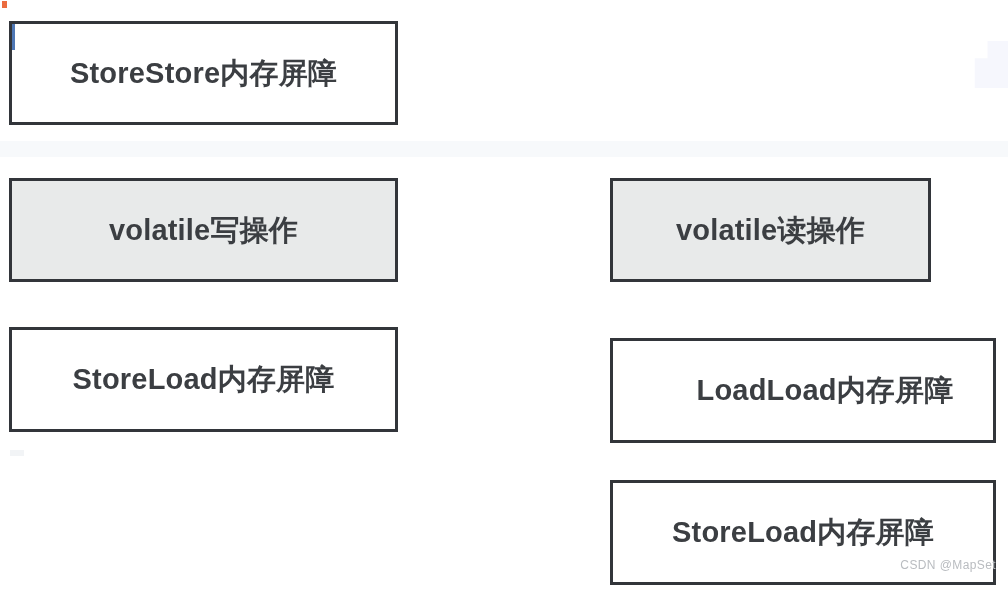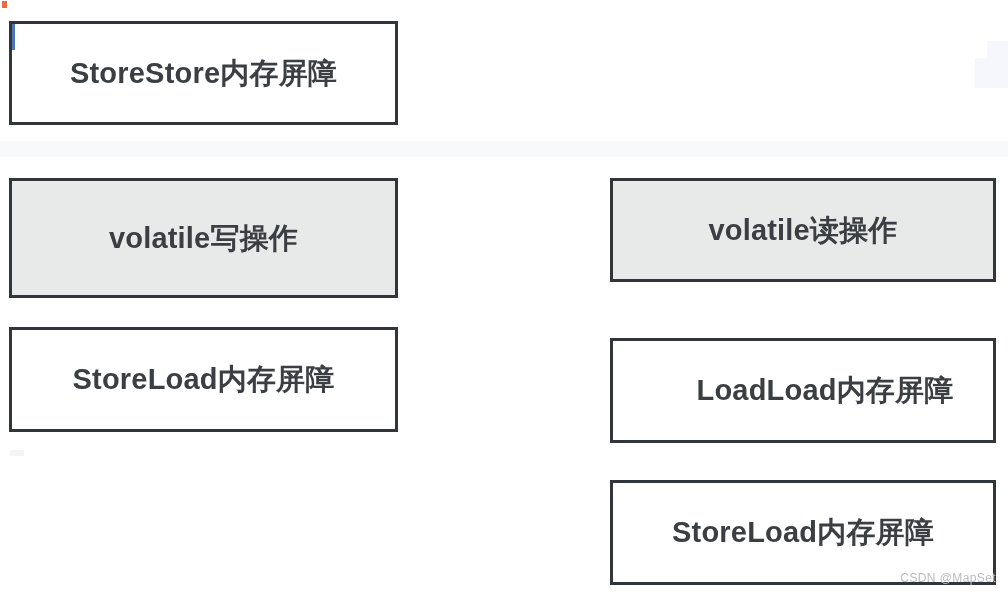--- a/index.html
+++ b/index.html
@@ -93,32 +93,32 @@
     left: 0;
     top: 0;
     width: 3px;
     height: 26px;
     background: #2f5fa8;
     opacity: 0.85;
   }
 
   
   #node-store-store  { left: 9px;  top: 21px;  width: 389px; height: 104px; }
-  #node-volatile-write { left: 9px; top: 178px; width: 389px; height: 120px; }
+  #node-volatile-write { left: 9px; top: 178px; width: 389px; height: 104px; }
   #node-store-load   { left: 9px;  top: 327px; width: 389px; height: 105px; }
 
   
-  #node-volatile-read { left: 610px; top: 178px; width: 386px; height: 104px; }
+  #node-volatile-read { left: 610px; top: 178px; width: 321px; height: 104px; }
   #node-load-load     { left: 610px; top: 338px; width: 386px; height: 105px; padding-left: 44px; }
   #node-load-store    { left: 610px; top: 480px; width: 386px; height: 105px; }
 
   .watermark {
     position: absolute;
     right: 12px;
-    bottom: 12px;
+    bottom: 25px;
     font-size: 12px;
     color: #b9bcc0;
     letter-spacing: 0.4px;
     white-space: nowrap;
     user-select: none;
   }
 </style>
 </head>
 <body>
 

